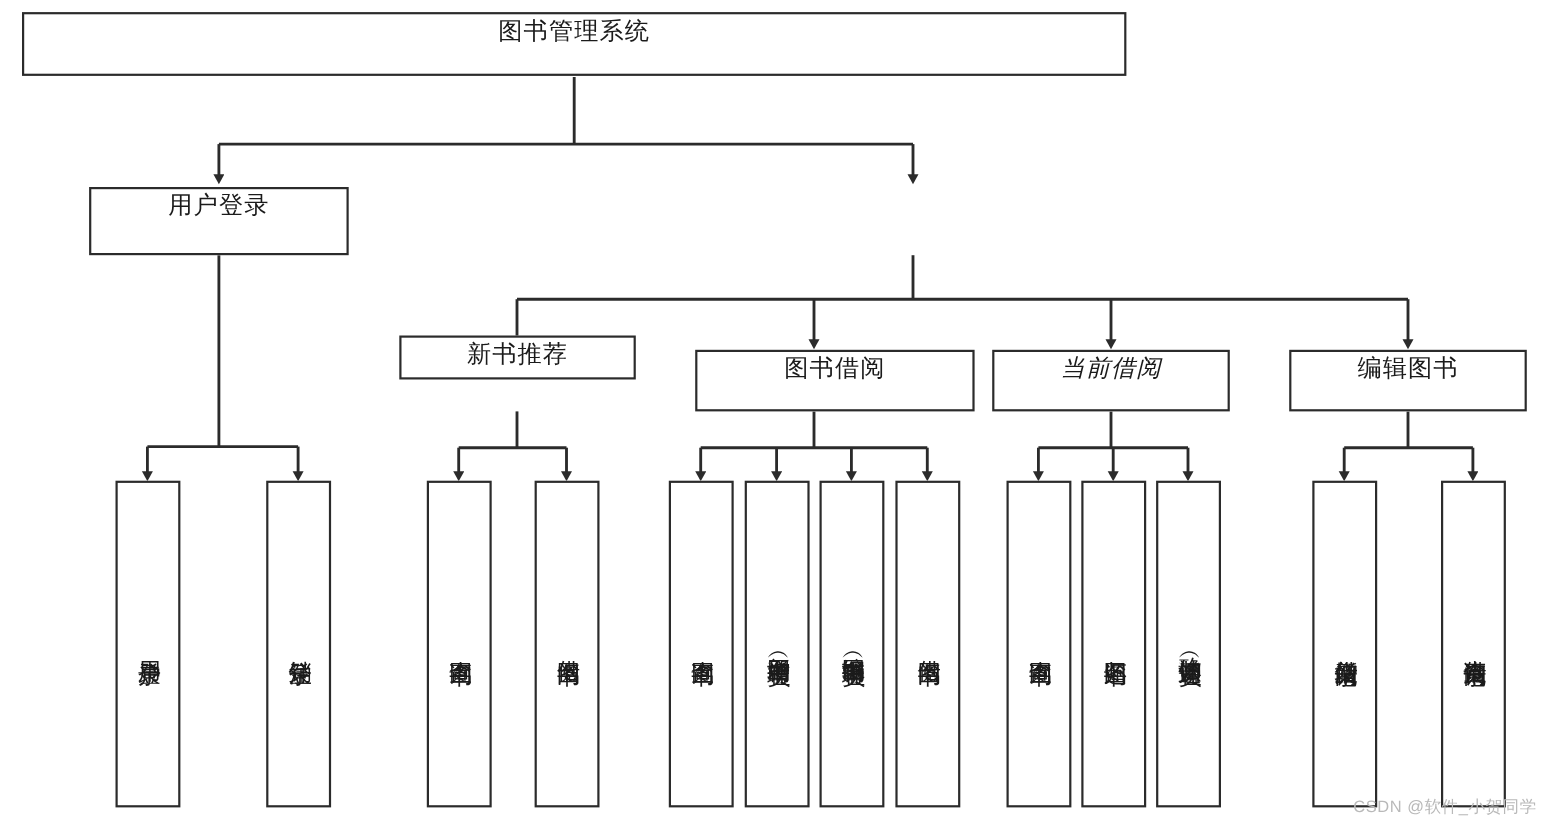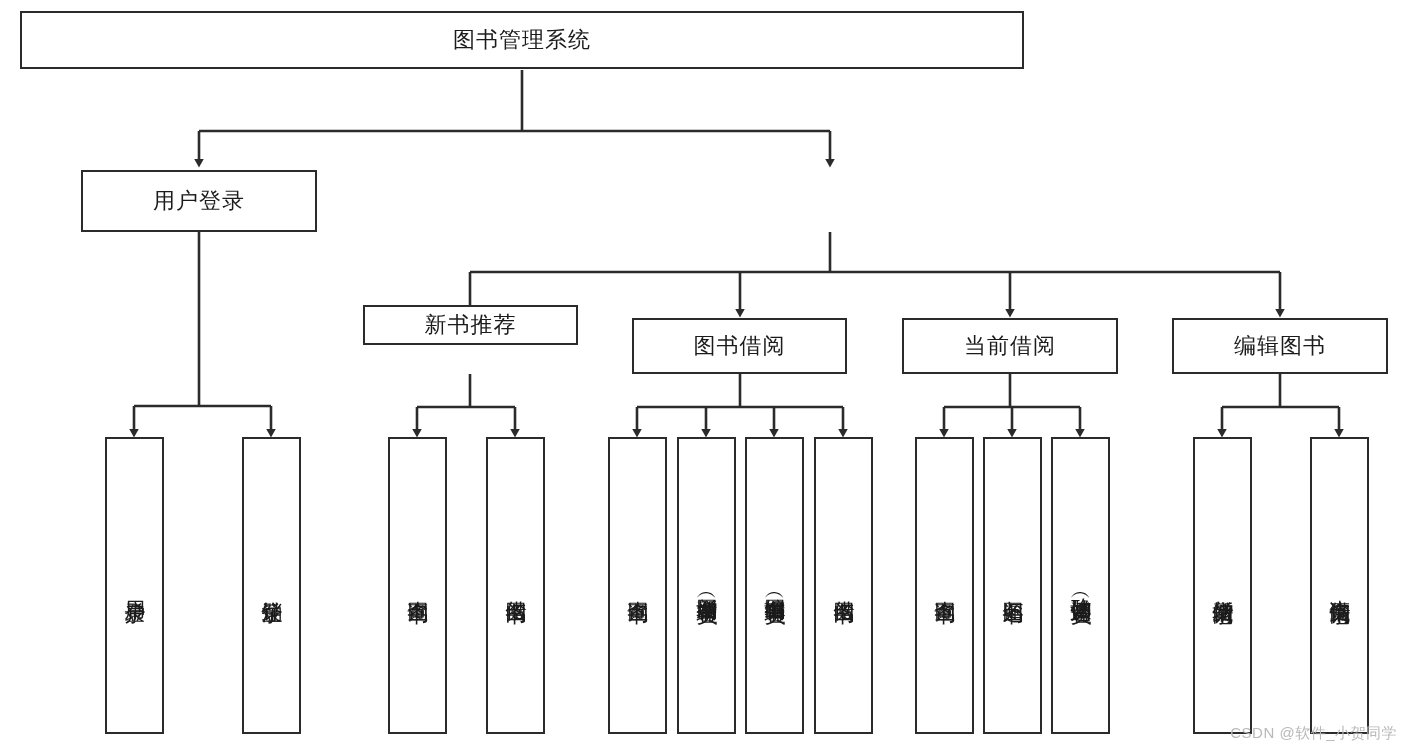--- a/index.html
+++ b/index.html
@@ -19,21 +19,21 @@
     left: 0; top: 0;
     width: 1405px;
     height: 747px;
   }
   .node {
     position: absolute;
     box-sizing: border-box;
     border: 2px solid #2b2b2b;
     background: #ffffff;
     display: flex;
-    align-items: center;
+    align-items: flex-start;
     justify-content: center;
     color: #1b1b1b;
     z-index: 3;
   }
   .node.h {
     font-size: 22px;
     letter-spacing: 1px;
     white-space: nowrap;
   }
   .node.v {
@@ -131,24 +131,24 @@
     <span>图书管理系统</span>
   </div>
 
   <div class="node h" style="left:81px; top:170px; width:236px; height:62px;">
     <span>用户登录</span>
   </div>
 
   <div class="node h" style="left:363px; top:305px; width:215px; height:40px;">
     <span>新书推荐</span>
   </div>
-  <div class="node h" style="left:632px; top:318px; width:215px; height:56px;">
+  <div class="node h" style="left:632px; top:318px; width:254px; height:56px;">
     <span>图书借阅</span>
   </div>
-  <div class="node h" style="left:902px; top:318px; width:216px; height:56px;">
+  <div class="node h" style="left:902px; top:318px; width:216px; height:56px;font-style:italic;">
     <span>当前借阅</span>
   </div>
   <div class="node h" style="left:1172px; top:318px; width:216px; height:56px;">
     <span>编辑图书</span>
   </div>
 
   <div class="node v" style="left:105px; top:437px; width:59px; height:297px;">
     <span class="vlabel">用户登录</span>
   </div>
   <div class="node v" style="left:242px; top:437px; width:59px; height:297px;">

